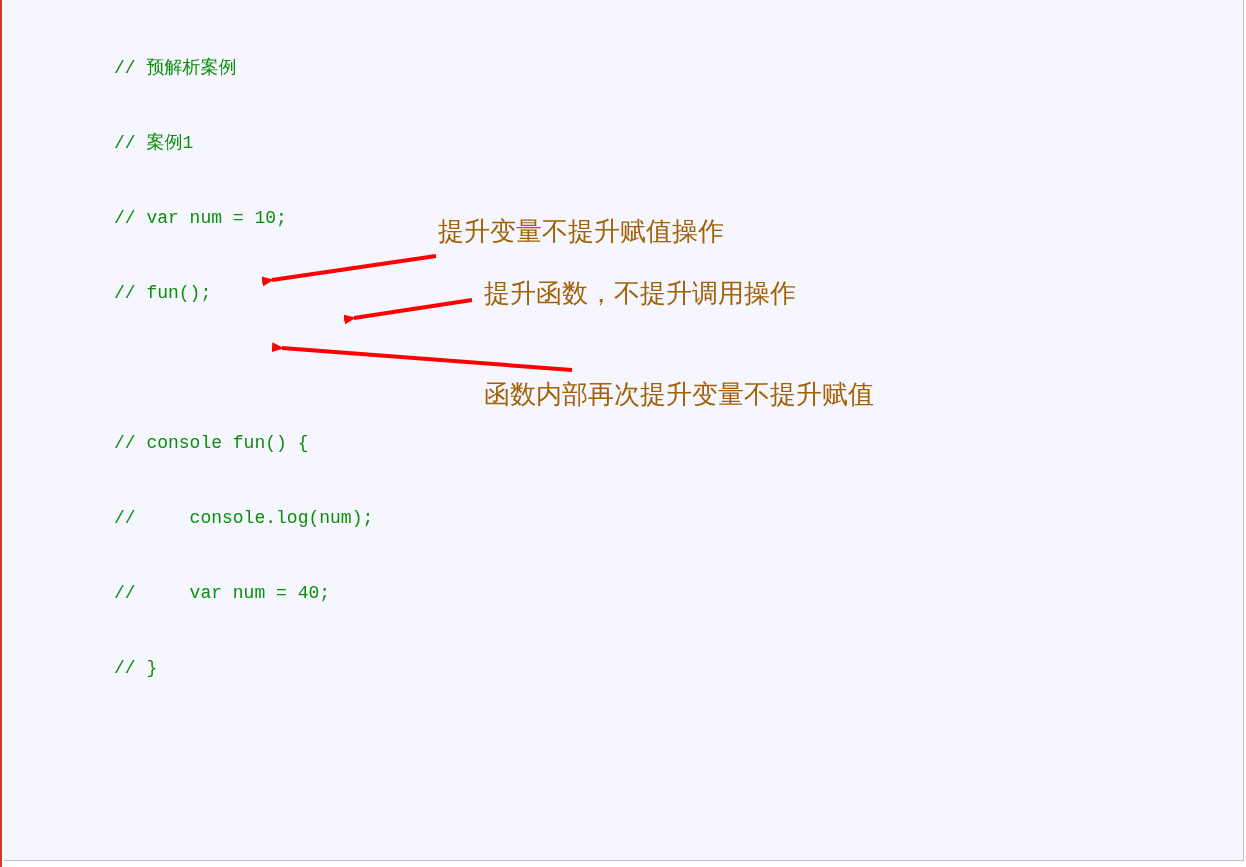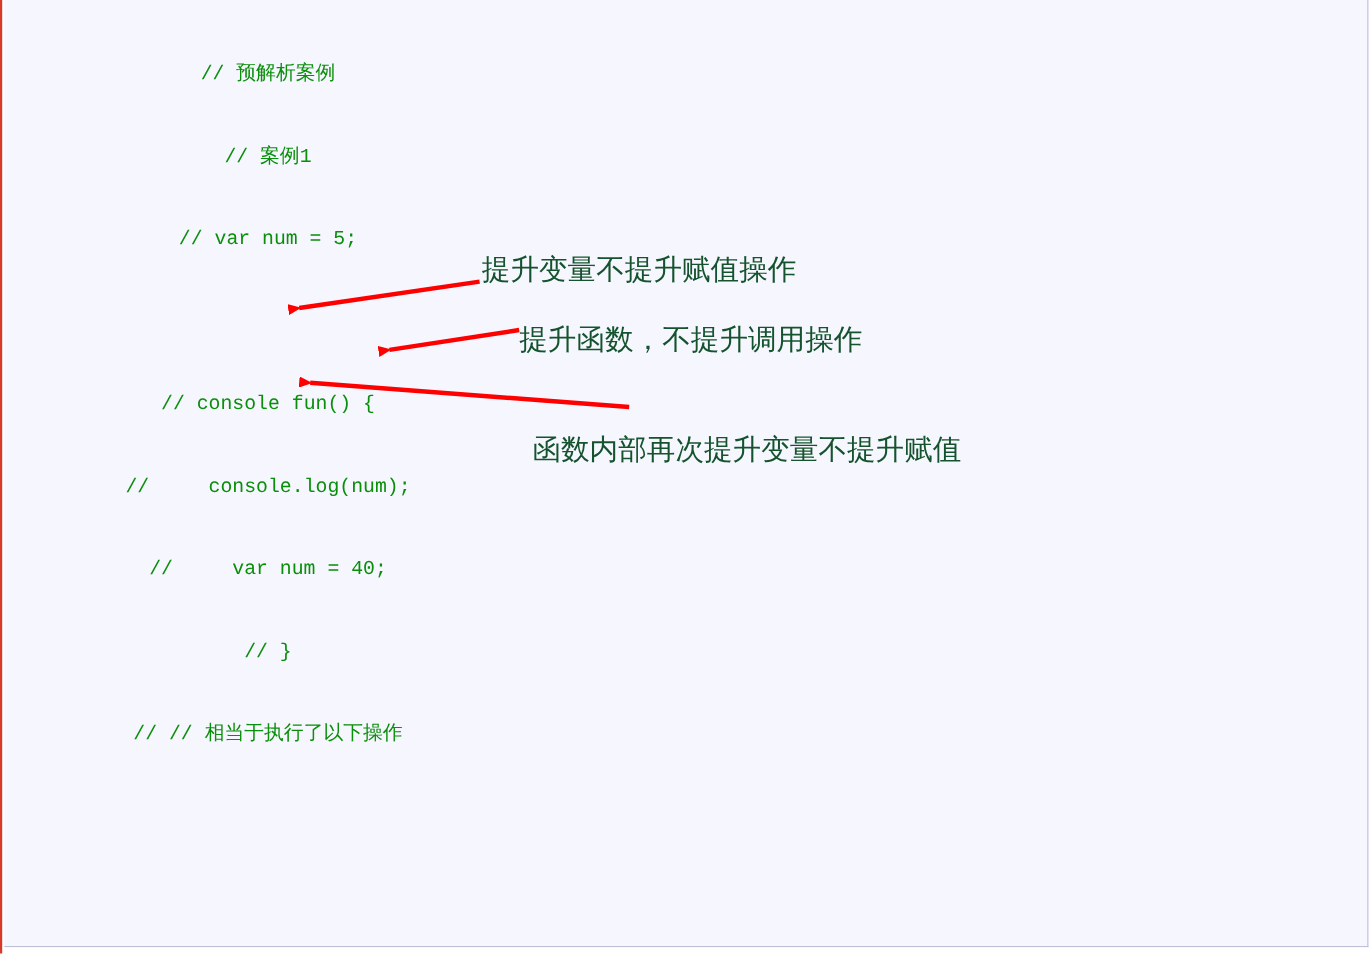--- a/index.html
+++ b/index.html
@@ -9,21 +9,20 @@
     height: 867px;
     overflow: hidden;
     background: #ffffff;
   }
   .outer {
     position: relative;
     width: 1075px;
     height: 867px;
     box-sizing: border-box;
     border-left: 2px solid #d53a2b;
-    text-align: center;
   }
   .panel {
     position: absolute;
     left: 2px;
     top: 0;
     width: 1240px;
     height: 861px;
     background: #f6f6ff;
     border-bottom: 1px solid #bfbfd9;
     border-right: 1px solid #bfbfd9;
@@ -39,54 +38,53 @@
     color: #0a8f0a;
     white-space: pre;
   }
   .codeline {
     display: block;
     height: 25px;
   }
   .anno {
     position: absolute;
     font-family: "Microsoft YaHei", "PingFang SC", sans-serif;
-    color: #14532d;
+    color: #a16207;
     font-size: 26px;
     line-height: 1;
     white-space: nowrap;
-    margin-top: 14px;
   }
   .anno1 { left: 434px; top: 218px; }
-  .anno2 { left: 468px; top: 281px; }
+  .anno2 { left: 480px; top: 281px; font-family: Liberation Serif, serif; }
   .anno3 { left: 480px; top: 381px; }
   svg.arrows {
     position: absolute;
     left: 0;
     top: 0;
     width: 1246px;
     height: 867px;
     pointer-events: none;
   }
 </style>
 </head>
 <body>
 
 <div class="outer">
   <div class="panel">
 
     <div class="code">
       <span class="codeline">// 预解析案例</span>
       <span class="codeline">// 案例1</span>
-      <span class="codeline">// var num = 5;</span>
+      <span class="codeline">// var num = 10;</span>
+      <span class="codeline">// fun();</span>
       <span class="codeline"></span>
       <span class="codeline">// console fun() {</span>
       <span class="codeline">//     console.log(num);</span>
       <span class="codeline">//     var num = 40;</span>
       <span class="codeline">// }</span>
-      <span class="codeline">// // 相当于执行了以下操作</span>
       
       
       
       
       
       
       
       
       
       

